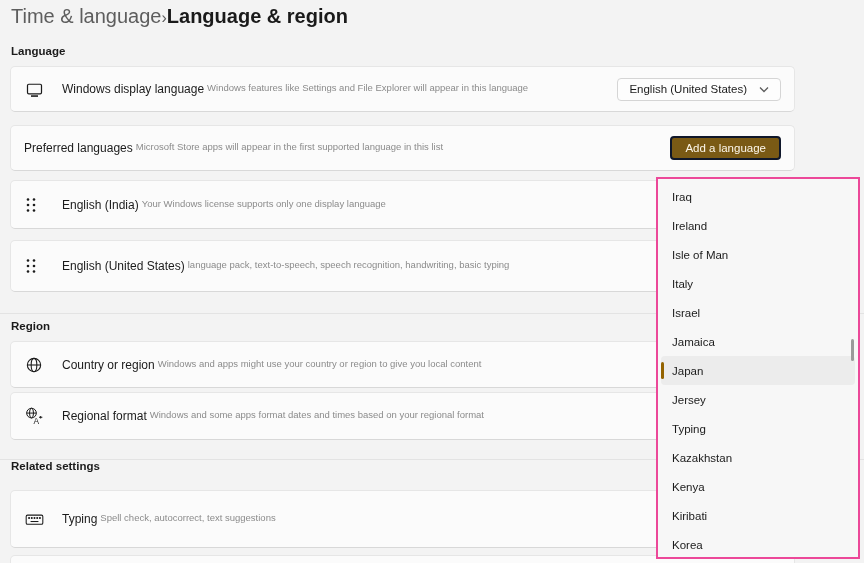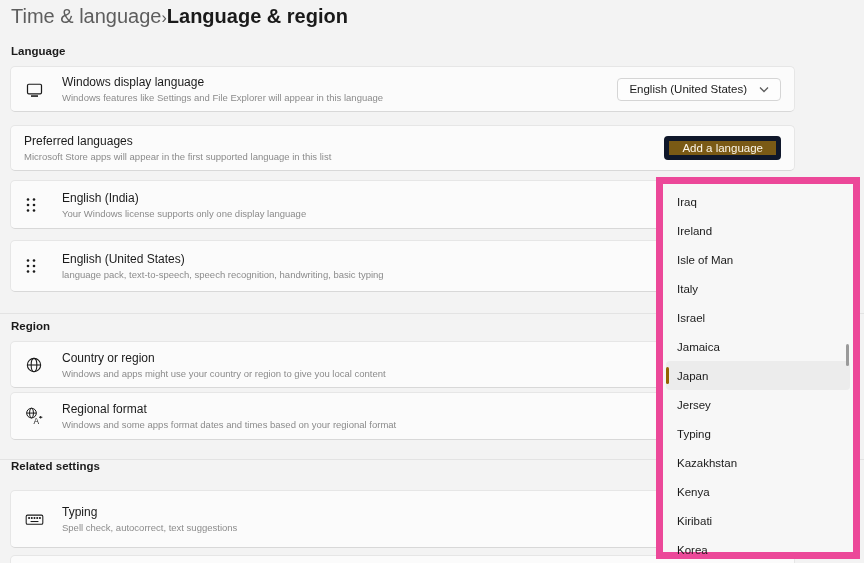--- a/index.html
+++ b/index.html
@@ -33,45 +33,45 @@
     background:#fbfbfb;
     border:1px solid #e6e6e6; border-bottom-color:#d8d8d8;
     border-radius:5px;
     display:flex; align-items:center;
     padding:0 13px;
   }
   .icon-cell {
     flex:0 0 38px; display:flex; justify-content:flex-start;
     align-items:center; color:#1b1b1b;
   }
-  .texts { display:flex; flex-direction:column; gap:3px; }
+  .texts { display:flex; flex-direction:row; gap:3px; }
   .title { font-size:12px; color:#1b1b1b; }
   .subtitle { font-size:9.5px; color:#8b8b8b; }
   .right { margin-left:auto; display:flex; align-items:center; }
 
   .select {
     display:flex; align-items:center; gap:12px;
     background:#fdfdfd; border:1px solid #d5d5d5; border-radius:4px;
     height:23px; padding:0 11px;
     font-size:11.5px; color:#1b1b1b; cursor:pointer;
   }
   .select .chev { color:#5d5d5d; display:flex; }
 
   .add-btn {
     background:#7a5a15; color:#fdf7ea;
-    border:5px solid #0f172a; border-radius:4px;
+    border:2px solid #0f172a; border-radius:4px;
     height:24px; padding:0 13px;
     font-size:11.5px; font-family:inherit; cursor:pointer;
   }
 
   .dropdown {
     position:absolute; left:656px; top:177px;
     width:204px; height:382px;
     background:#f7f7f7;
-    border:7px solid #ec4899;
+    border:2px solid #ec4899;
     z-index:10;
     padding-top:3px;
   }
   .country-row {
     height:29px; margin:0 3px;
     display:flex; align-items:center;
     padding-left:11px;
     font-size:11.5px; color:#1b1b1b;
     border-radius:4px; position:relative;
     cursor:pointer;

